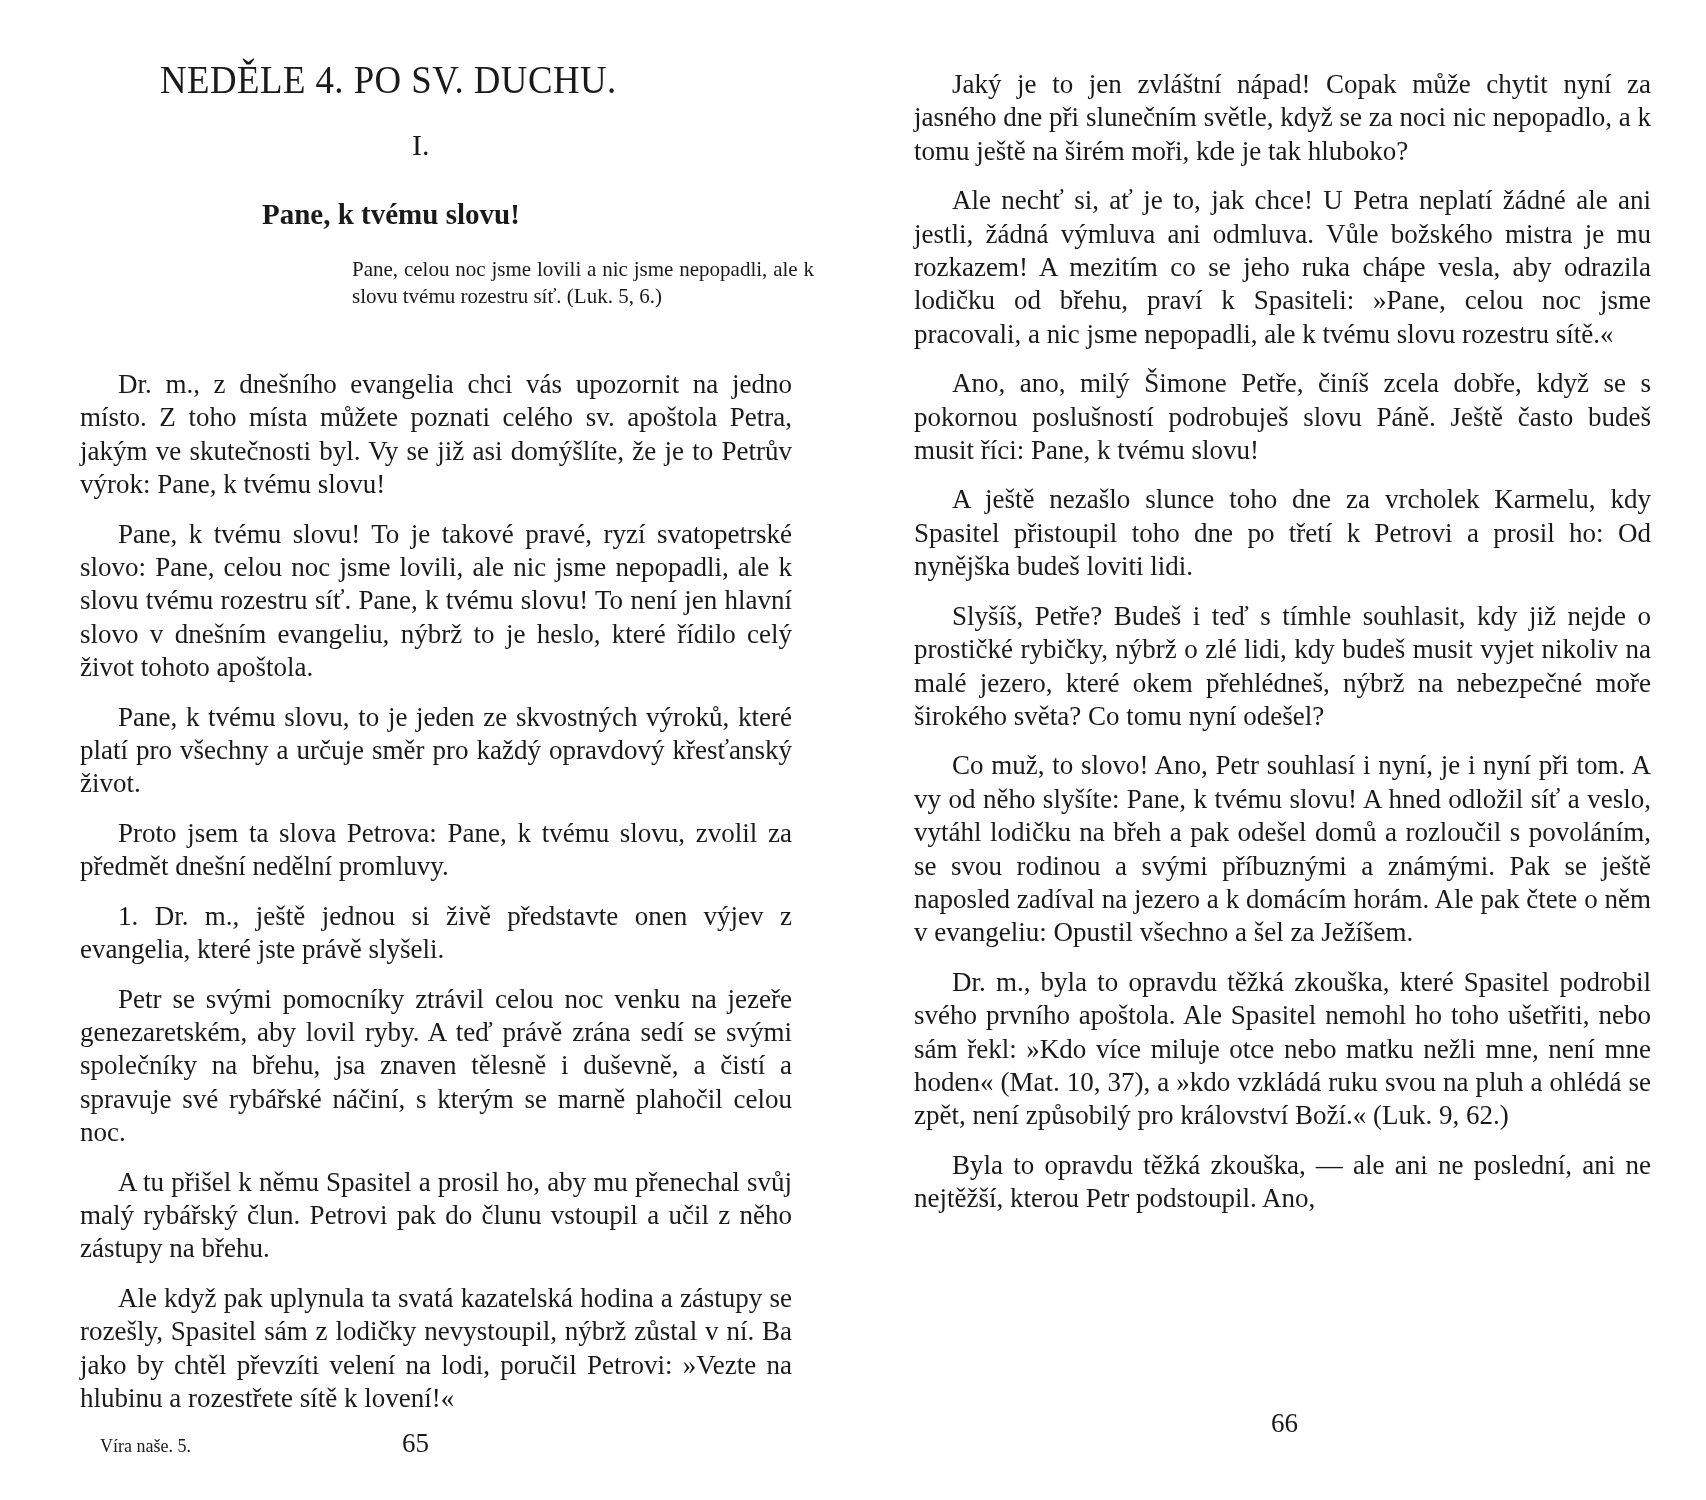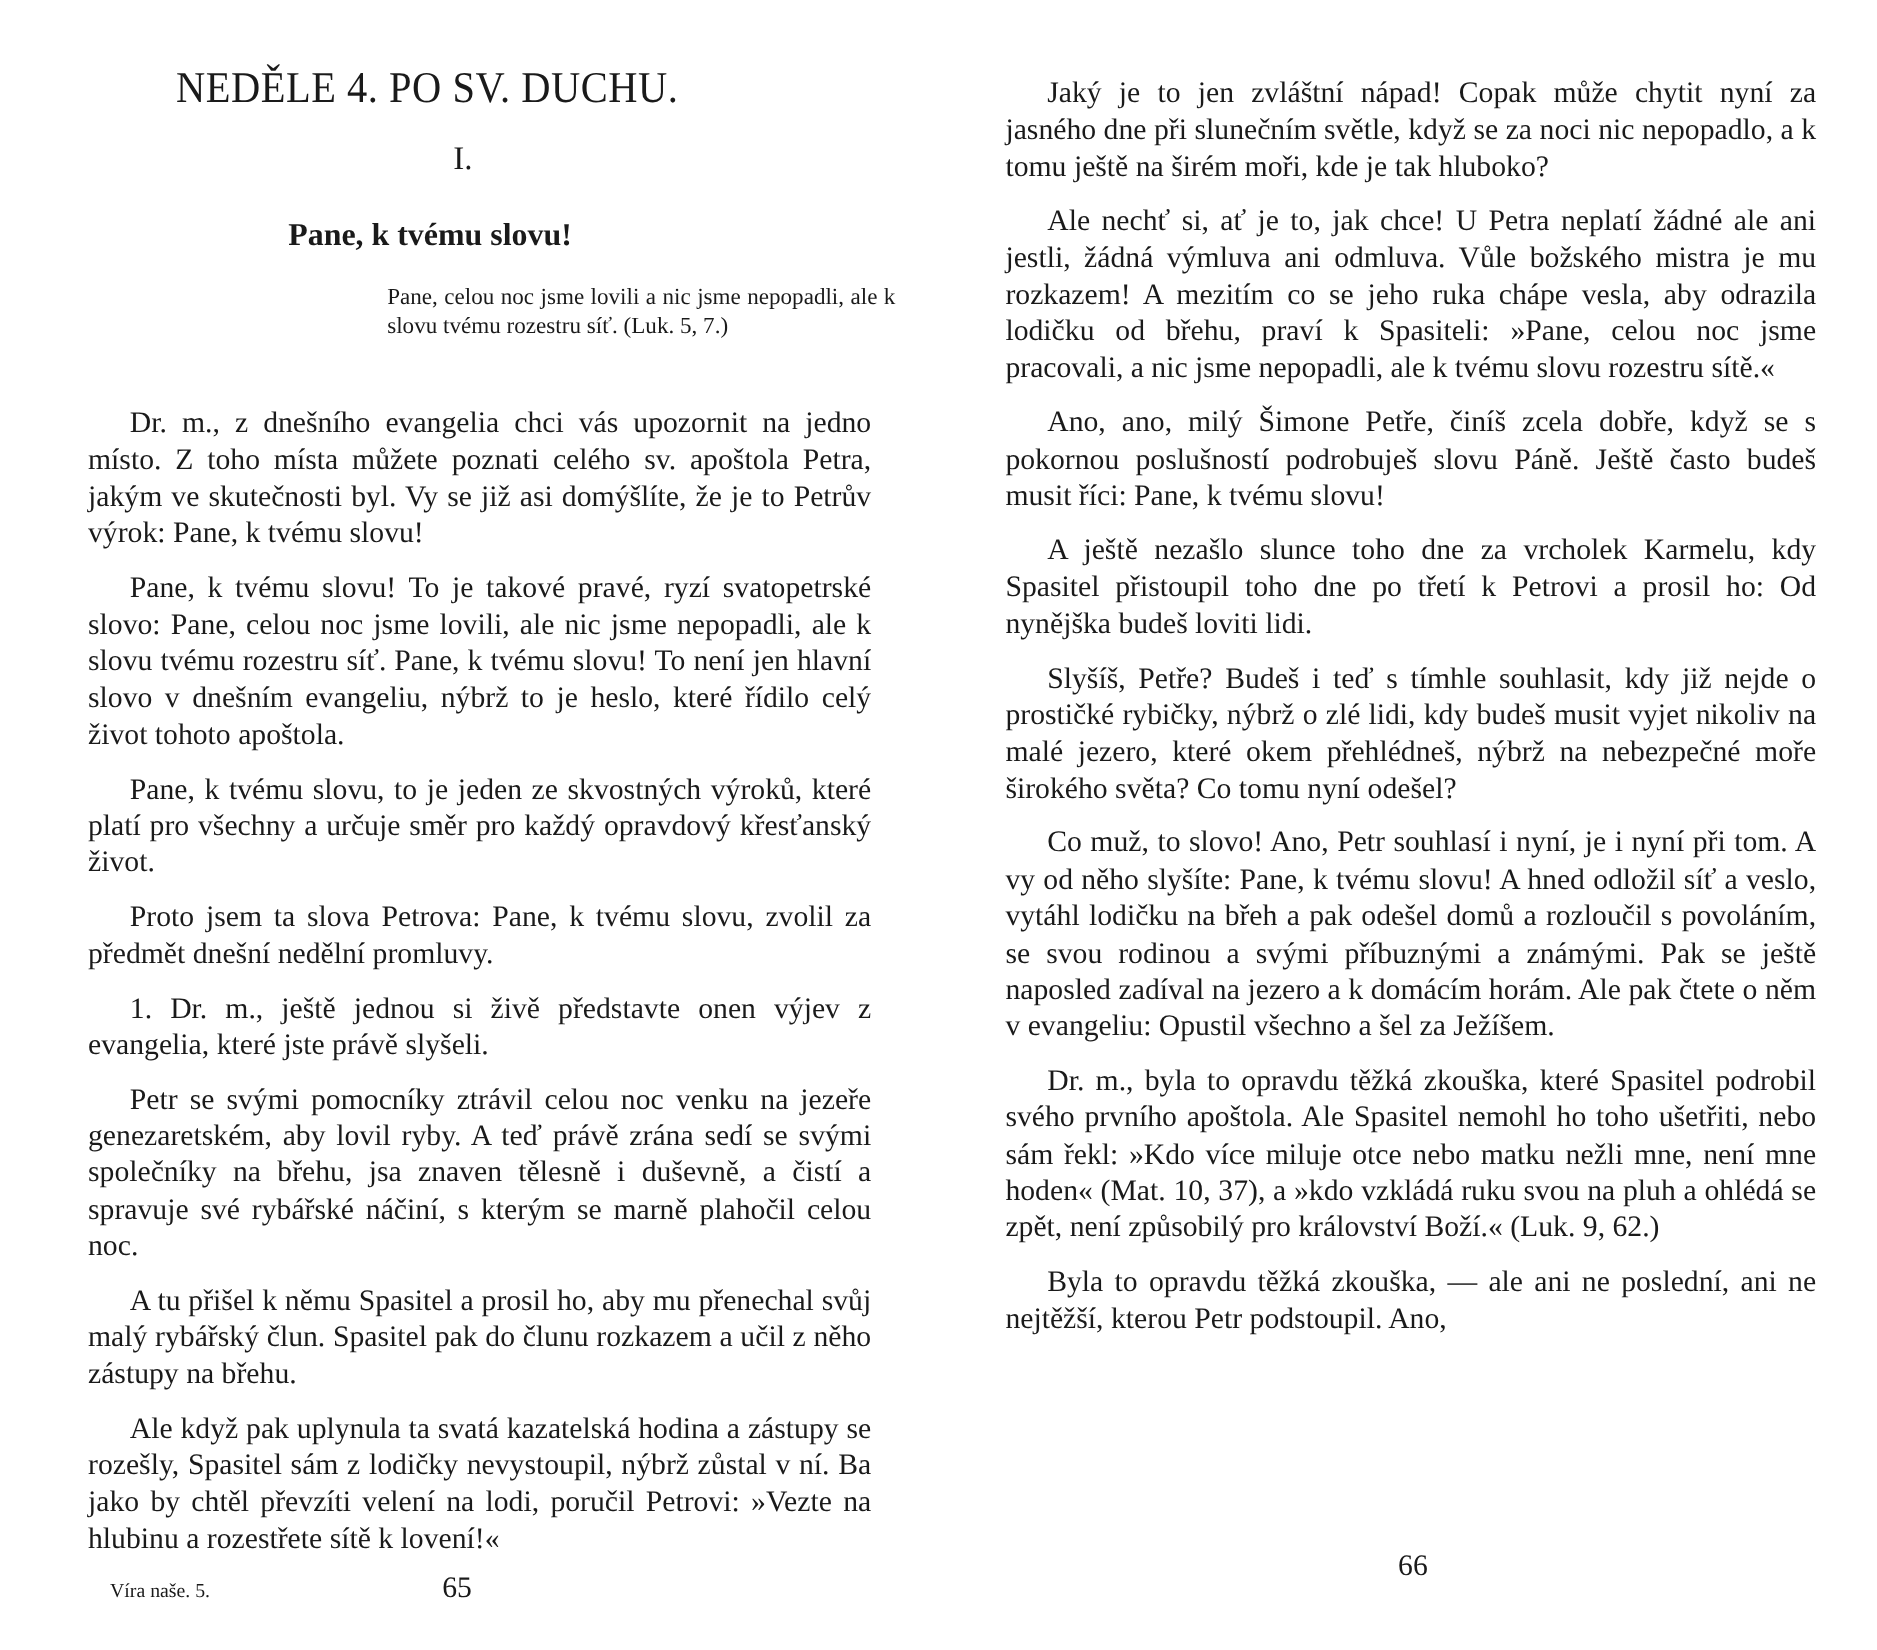--- a/index.html
+++ b/index.html
@@ -21,29 +21,29 @@
   #left .pnum{left:402px;top:1428px;}
   #right .pnum{left:418px;top:1408px;}
 </style>
 </head>
 <body>
 
 <div class="page" id="left">
   <div class="title">NEDĚLE 4. PO SV. DUCHU.</div>
   <div class="roman">I.</div>
   <div class="subtitle">Pane, k tvému slovu!</div>
-  <div class="motto">Pane, celou noc jsme lovili a nic jsme nepopadli, ale k slovu tvému rozestru síť. (Luk. 5, 7.)</div>
+  <div class="motto">Pane, celou noc jsme lovili a nic jsme nepopadli, ale k slovu tvému rozestru síť. (Luk. 5, 6.)</div>
   <div class="body">
     <p>Dr. m., z dnešního evangelia chci vás upozornit na jedno místo. Z toho místa můžete poznati celého sv. apoštola Petra, jakým ve skutečnosti byl. Vy se již asi domýšlíte, že je to Petrův výrok: Pane, k tvému slovu!</p>
     <p>Pane, k tvému slovu! To je takové pravé, ryzí svatopetrské slovo: Pane, celou noc jsme lovili, ale nic jsme nepopadli, ale k slovu tvému rozestru síť. Pane, k tvému slovu! To není jen hlavní slovo v dnešním evangeliu, nýbrž to je heslo, které řídilo celý život tohoto apoštola.</p>
     <p>Pane, k tvému slovu, to je jeden ze skvostných výroků, které platí pro všechny a určuje směr pro každý opravdový křesťanský život.</p>
     <p>Proto jsem ta slova Petrova: Pane, k tvému slovu, zvolil za předmět dnešní nedělní promluvy.</p>
     <p>1. Dr. m., ještě jednou si živě představte onen výjev z evangelia, které jste právě slyšeli.</p>
     <p>Petr se svými pomocníky ztrávil celou noc venku na jezeře genezaretském, aby lovil ryby. A teď právě zrána sedí se svými společníky na břehu, jsa znaven tělesně i duševně, a čistí a spravuje své rybářské náčiní, s kterým se marně plahočil celou noc.</p>
-    <p>A tu přišel k němu Spasitel a prosil ho, aby mu přenechal svůj malý rybářský člun. Spasitel pak do člunu rozkazem a učil z něho zástupy na břehu.</p>
+    <p>A tu přišel k němu Spasitel a prosil ho, aby mu přenechal svůj malý rybářský člun. Petrovi pak do člunu vstoupil a učil z něho zástupy na břehu.</p>
     <p class="sp">Ale když pak uplynula ta svatá kazatelská hodina a zástupy se rozešly, Spasitel sám z lodičky nevystoupil, nýbrž zůstal v ní. Ba jako by chtěl převzíti velení na lodi, poručil Petrovi: »Vezte na hlubinu a rozestřete sítě k lovení!«</p>
   </div>
   <div class="footer-left">Víra naše. 5.</div>
   <div class="pnum">65</div>
 </div>
 
 <div class="page" id="right">
   <div class="body">
     <p>Jaký je to jen zvláštní nápad! Copak může chytit nyní za jasného dne při slunečním světle, když se za noci nic nepopadlo, a k tomu ještě na širém moři, kde je tak hluboko?</p>
     <p>Ale nechť si, ať je to, jak chce! U Petra neplatí žádné ale ani jestli, žádná výmluva ani odmluva. Vůle božského mistra je mu rozkazem! A mezitím co se jeho ruka chápe vesla, aby odrazila lodičku od břehu, praví k Spasiteli: »Pane, celou noc jsme pracovali, a nic jsme nepopadli, ale k tvému slovu rozestru sítě.«</p>

